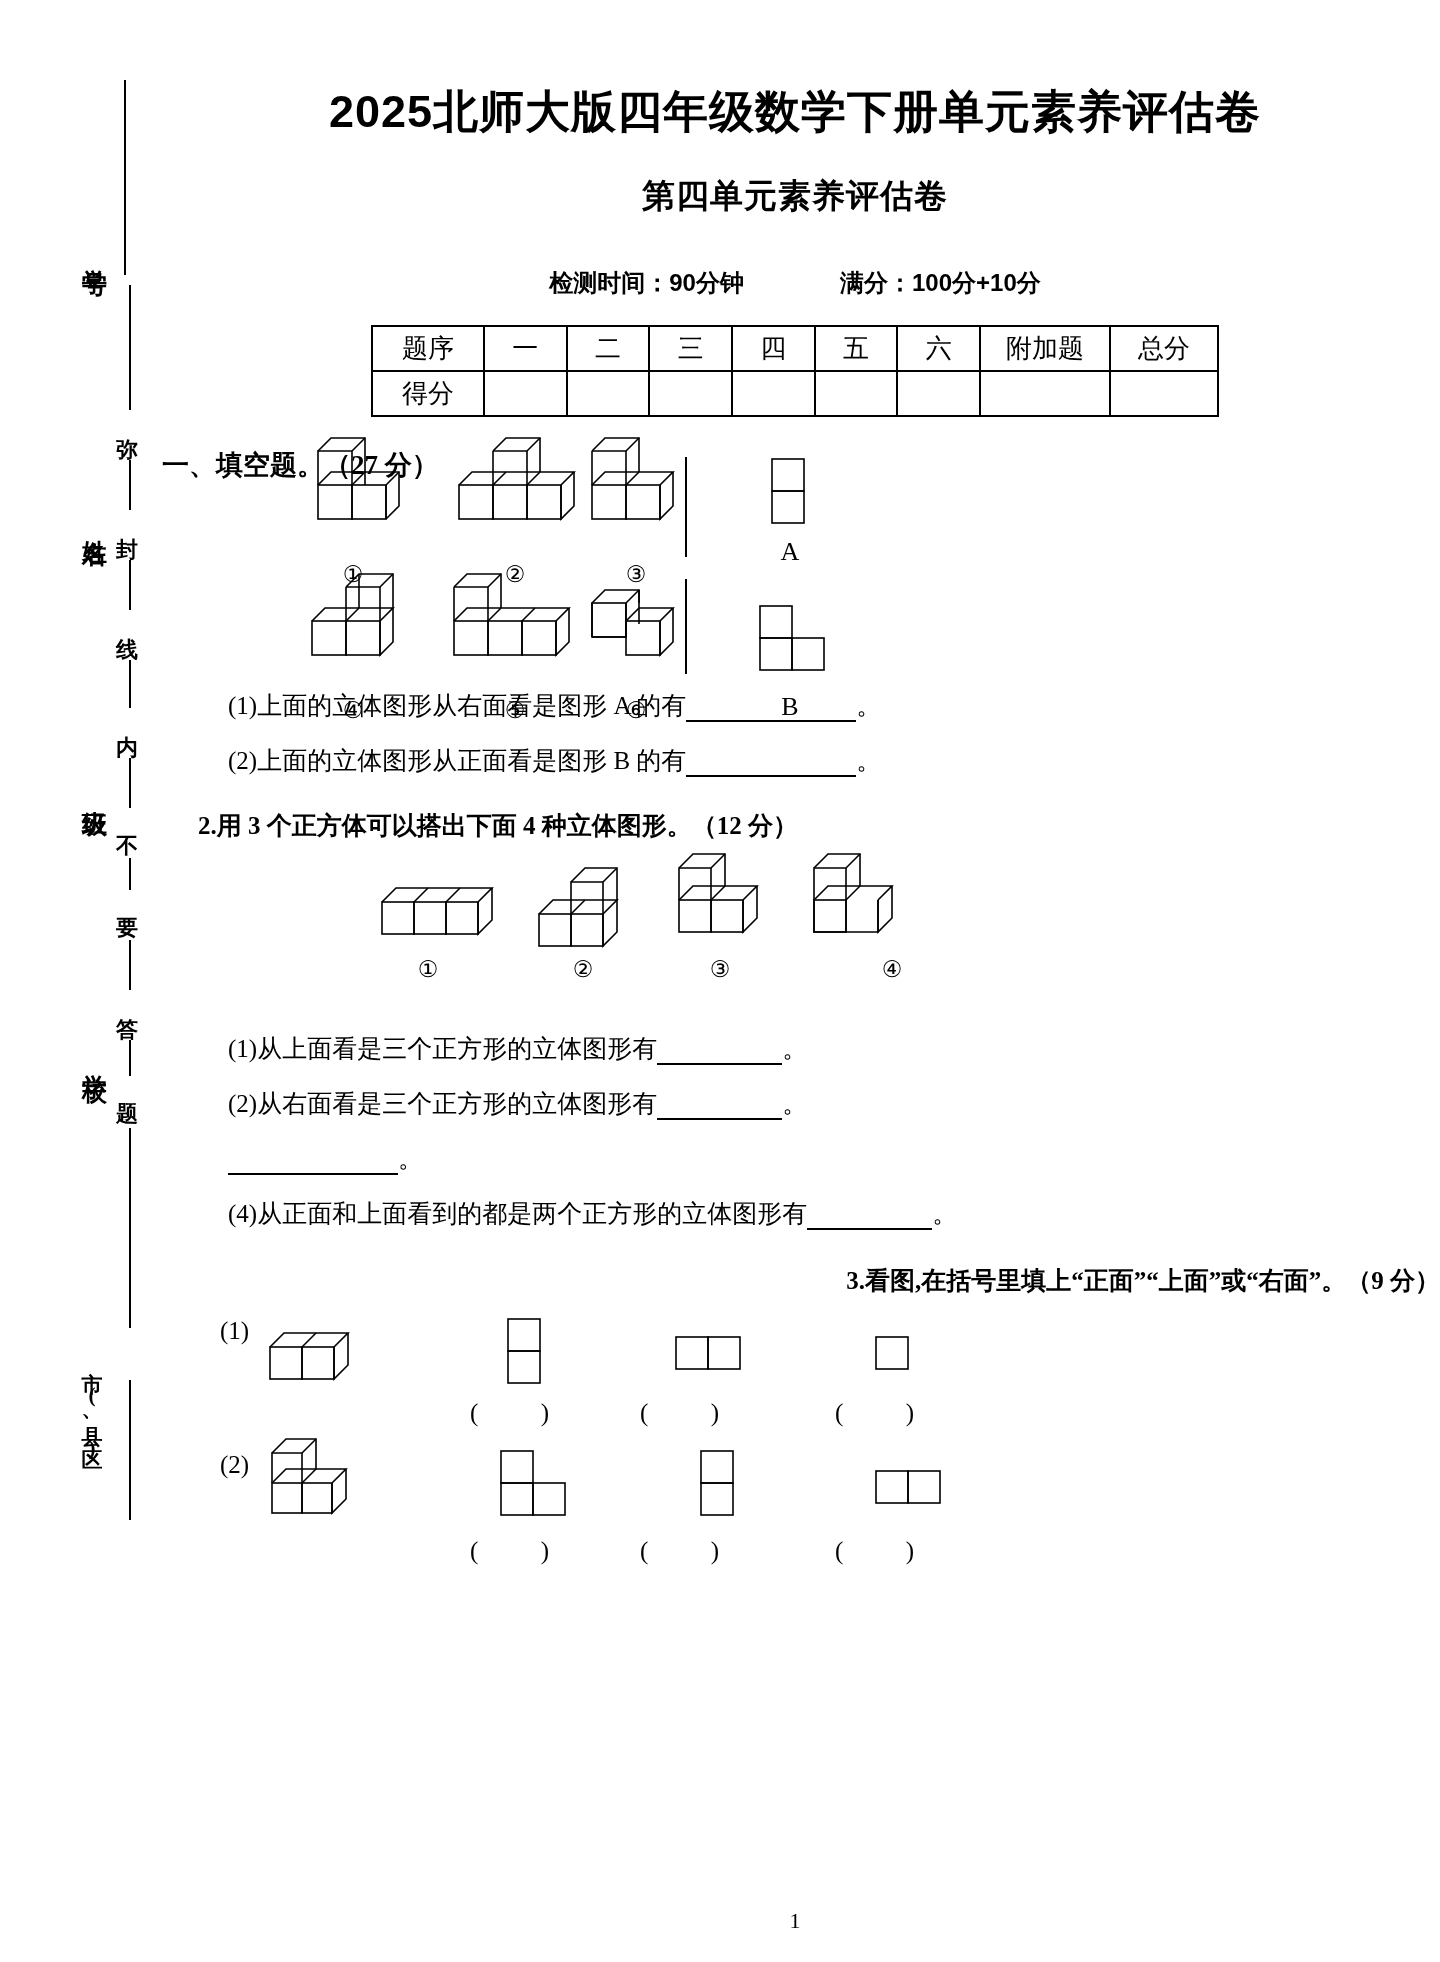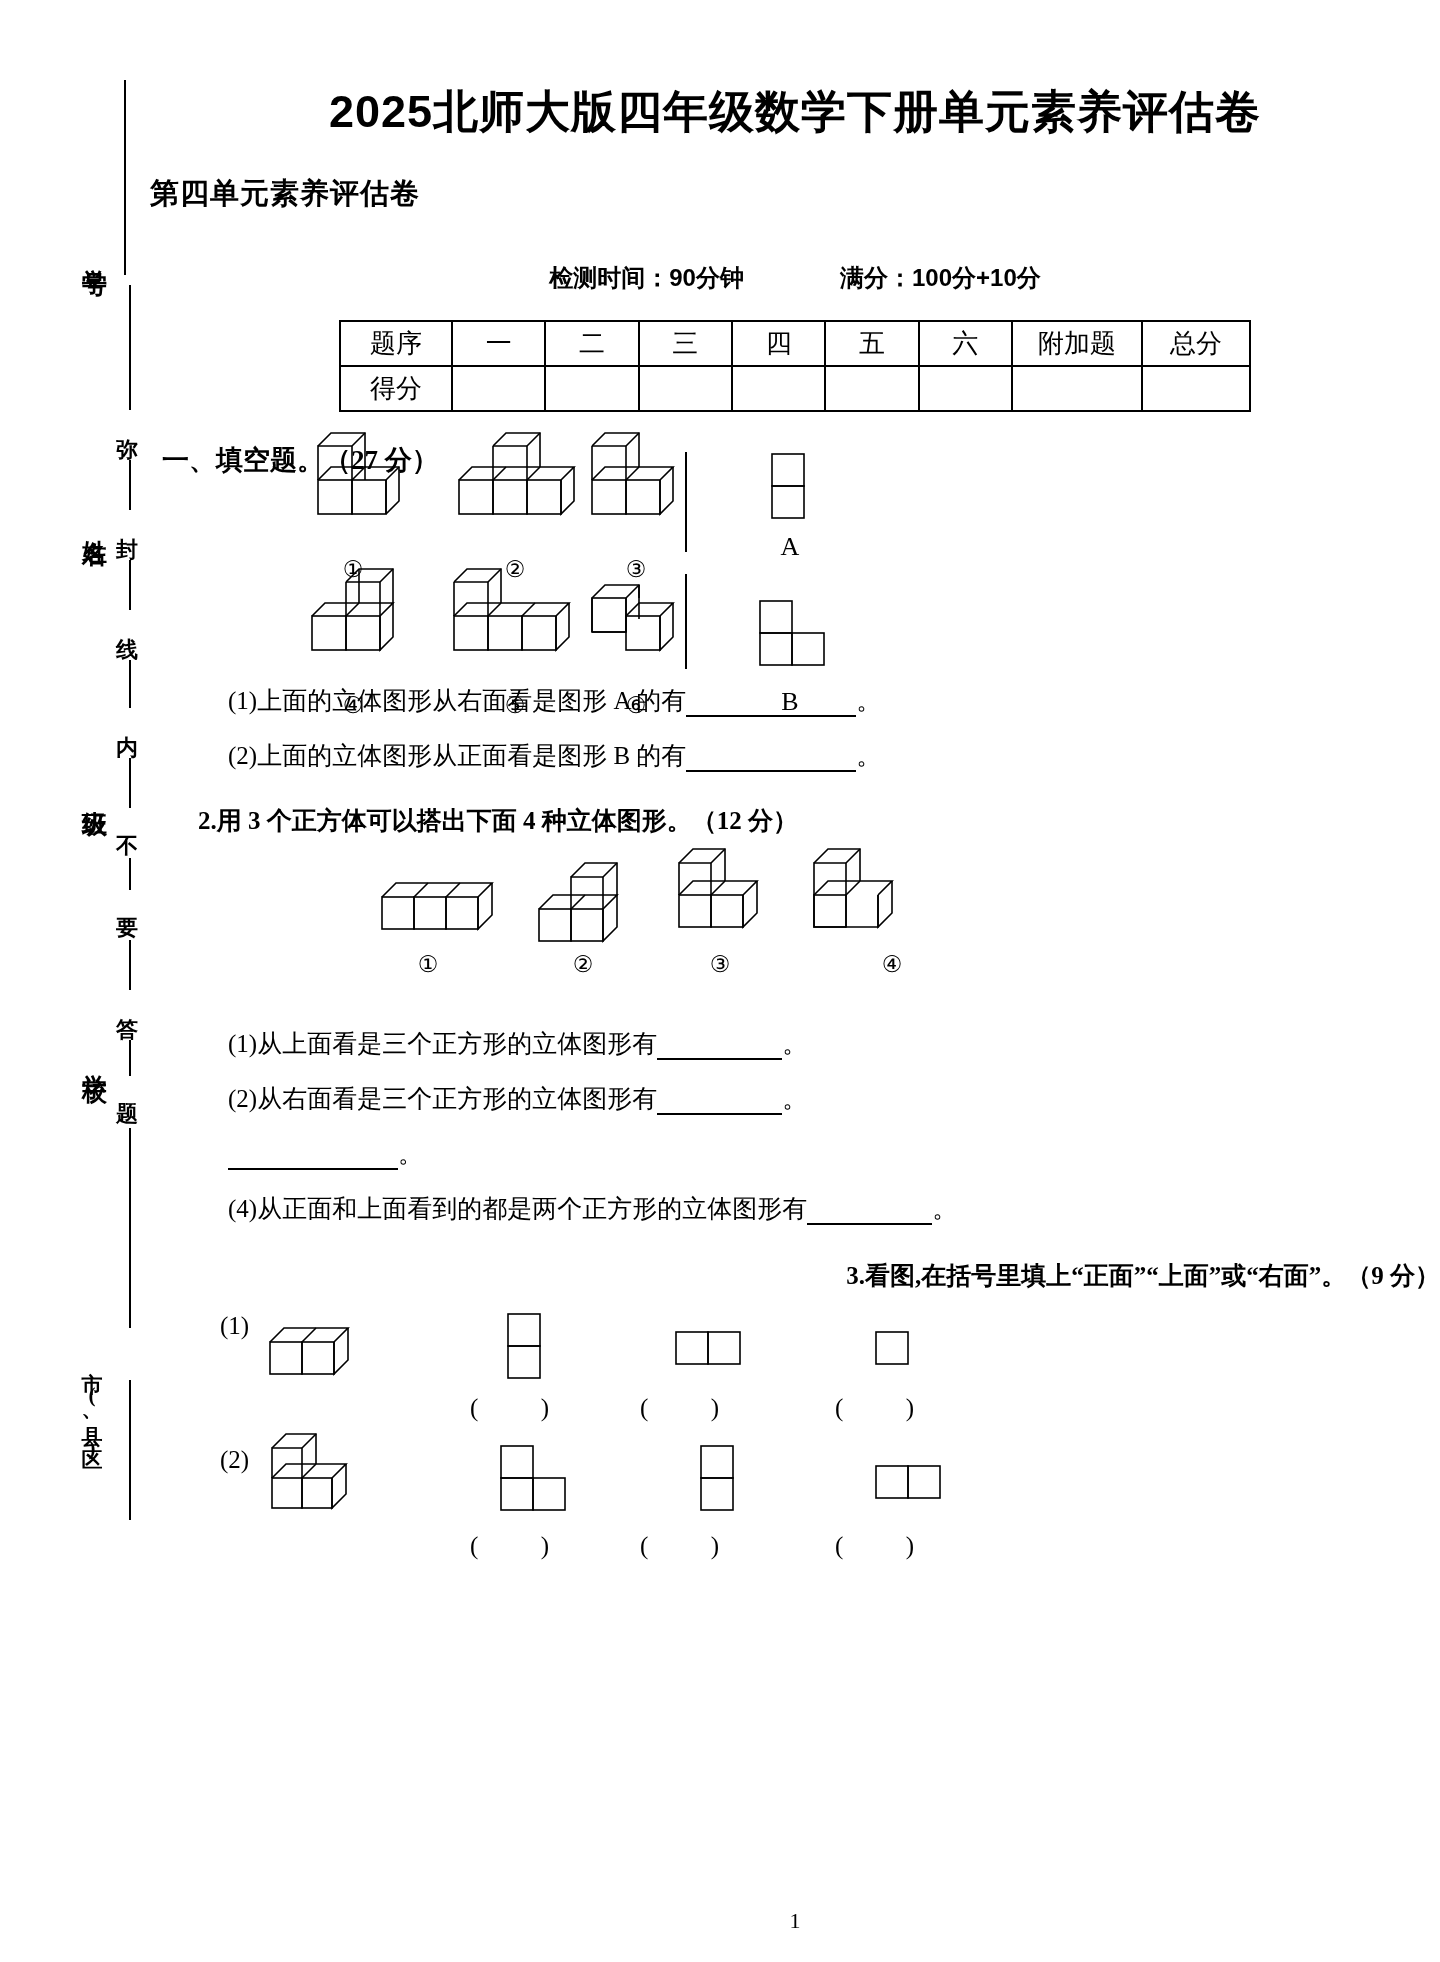--- a/index.html
+++ b/index.html
@@ -34,41 +34,42 @@
 
   .title {
     text-align:center;
     font-family:"Liberation Sans", sans-serif;
     font-weight:bold;
     font-size:45px;
     letter-spacing:1px;
     margin-top:82px;
   }
   .subtitle {
+    text-align:center;
     font-family:"Liberation Sans", sans-serif;
     font-weight:bold;
-    font-size:29px;
+    font-size:33px;
     margin-top:32px;
     letter-spacing:1px;
   }
   .examinfo {
     display:flex;
     justify-content:center;
     gap:96px;
     margin-top:48px;
     font-family:"Liberation Sans", sans-serif;
     font-weight:bold;
     font-size:24px;
   }
 
   
   table.score {
     border-collapse:collapse;
     margin:26px auto 0 auto;
-    width:912px;
+    width:848px;
     table-layout:fixed;
   }
   table.score td {
     border:2px solid #000;
     height:45px;
     text-align:center;
     vertical-align:middle;
     font-size:26px;
     font-family:"Liberation Serif", serif;
   }

